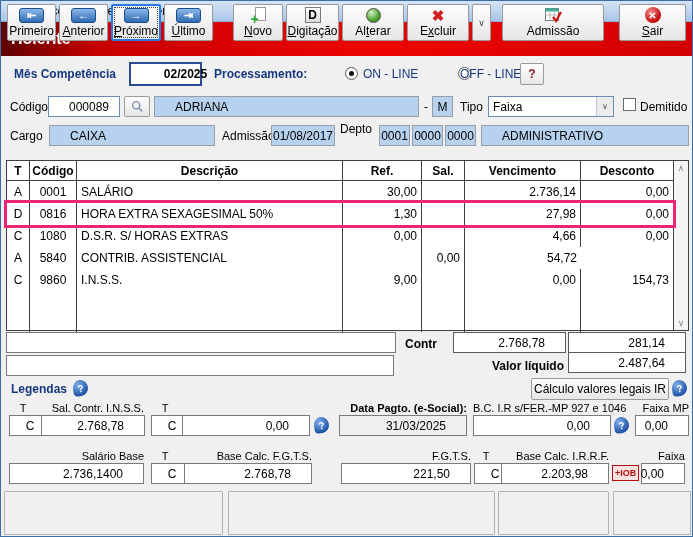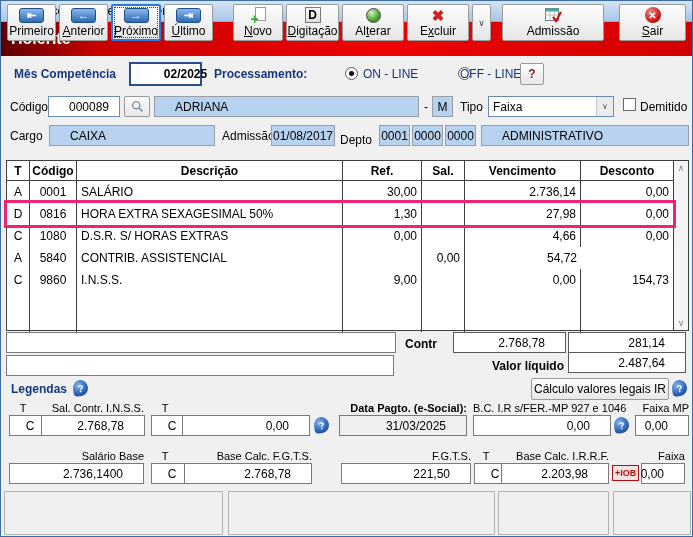--- a/index.html
+++ b/index.html
@@ -126,21 +126,21 @@
 
   
   <span class="abs lbl" style="left:9px; top:128px;">Cargo</span>
   <div class="abs field blue" style="left:48px; top:124px; width:166px;">
     <span>CAIXA</span>
   </div>
   <span class="abs lbl" style="left:221px; top:128px;">Admissão</span>
   <div class="abs field blue" style="left:270px; top:124px; width:64px; justify-content:center; padding:0;">
     <span>01/08/2017</span>
   </div>
-  <span class="abs lbl" style="left:339px; top:132px;">Depto</span>
+  <span class="abs lbl" style="left:339px; top:121px;">Depto</span>
   <div class="abs field blue" style="left:378px; top:124px; width:31px; justify-content:center; padding:0;">
     <span>0001</span>
   </div>
   <div class="abs field blue" style="left:411px; top:124px; width:31px; justify-content:center; padding:0;">
     <span>0000</span>
   </div>
   <div class="abs field blue" style="left:444px; top:124px; width:31px; justify-content:center; padding:0;">
     <span>0000</span>
   </div>
   <div class="abs field blue" style="left:480px; top:124px; width:208px;">

